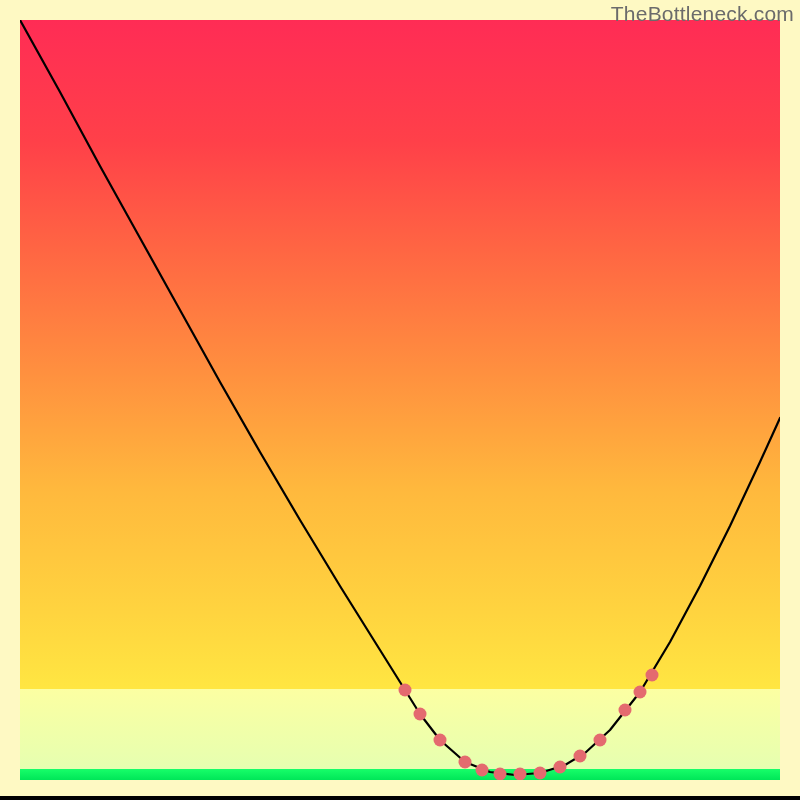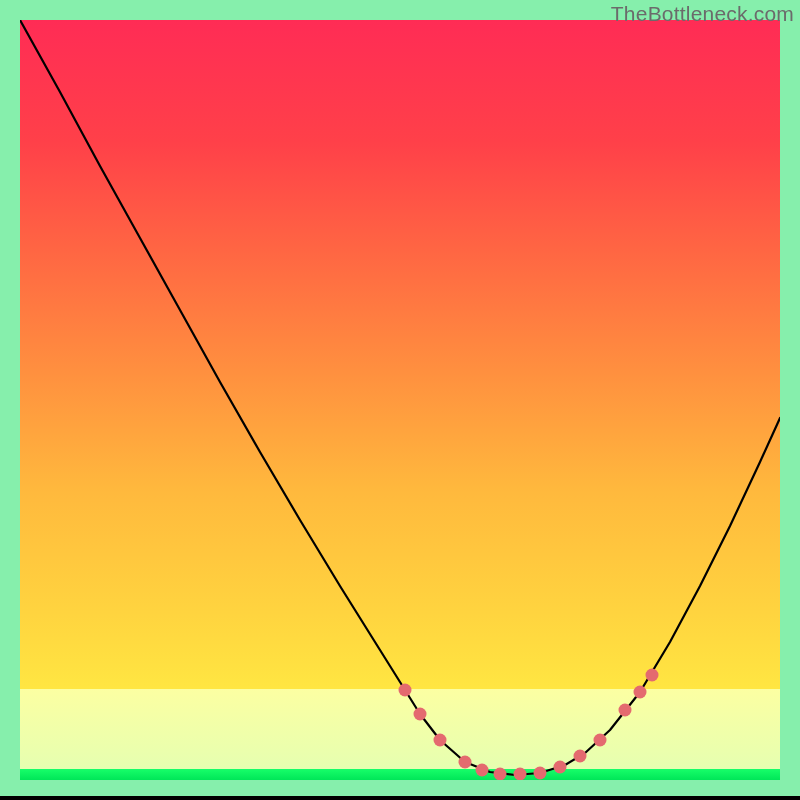--- a/index.html
+++ b/index.html
@@ -8,21 +8,21 @@
     width: 800px;
     height: 800px;
     background: #000;
     font-family: Arial, Helvetica, sans-serif;
     overflow: hidden;
   }
   .frame {
     position: relative;
     width: 800px;
     height: 796px;
-    background: #86efac;
+    background: #fef9c3;
   }
   .watermark {
     position: absolute;
     right: 6px;
     top: 2px;
     color: #6b6b6b;
     font-size: 21px;
     font-weight: 500;
     z-index: 20;
     letter-spacing: 0.2px;

